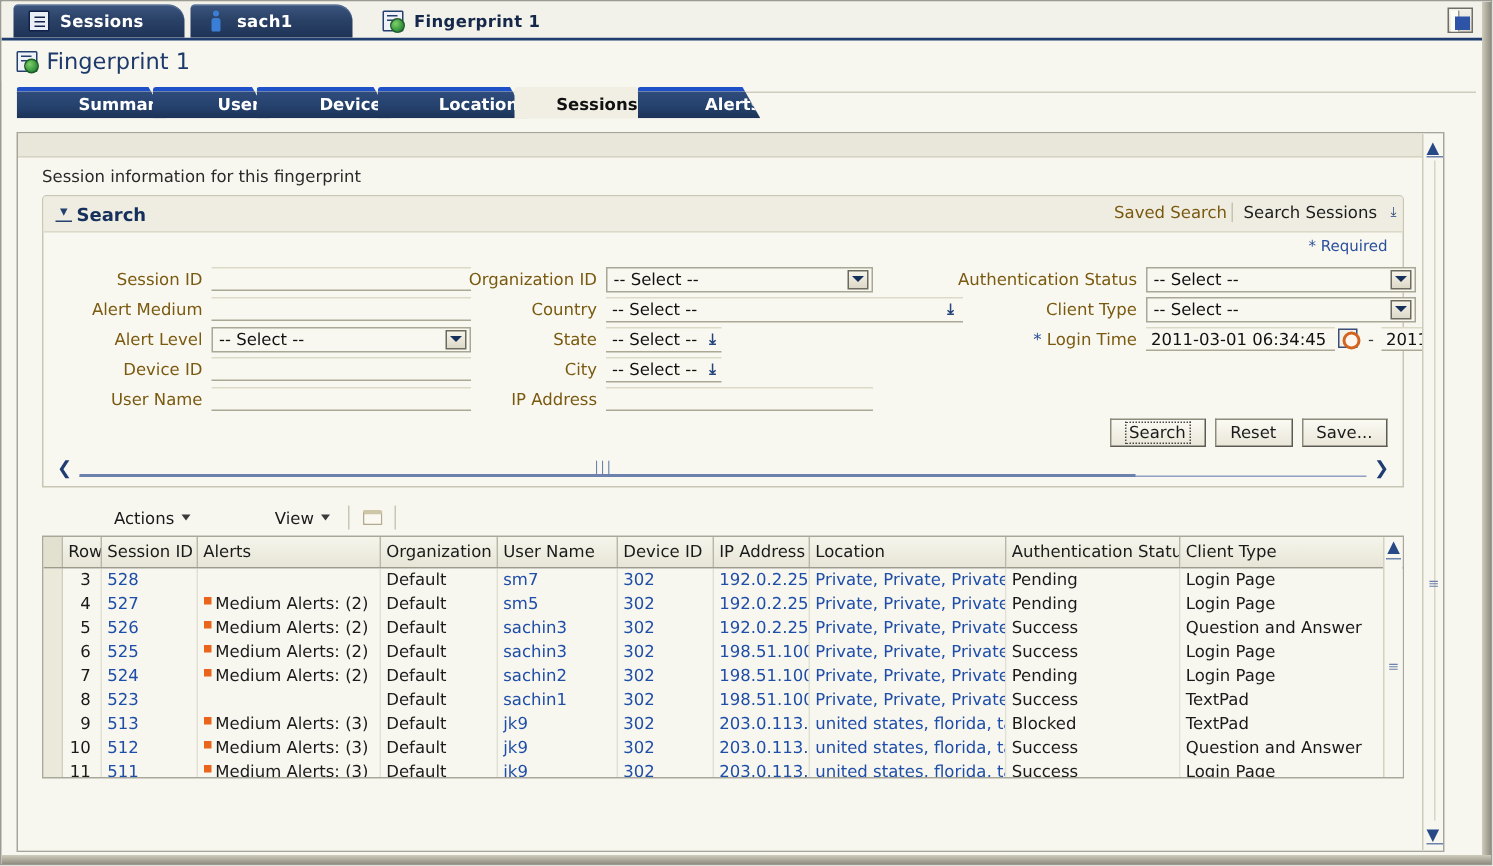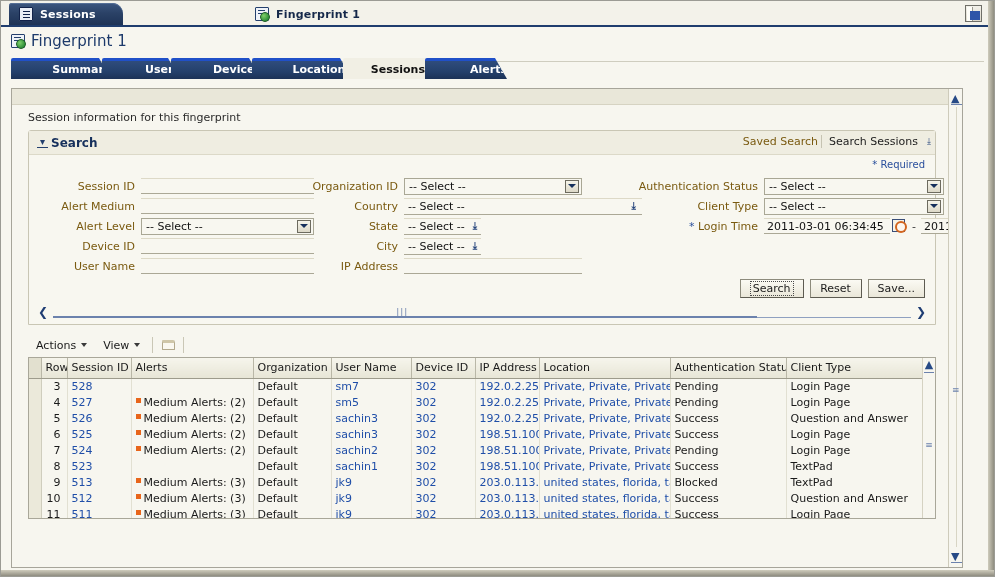--- a/index.html
+++ b/index.html
@@ -280,21 +280,21 @@
   }
 
   
   .results { margin: 10px 0 0 16px; }
   .rtitle { font-size: 12px; font-weight: bold; color:#15305e; }
   .rtoolbar {
     display:flex; align-items:center; height: 20px; margin-top: 3px; gap: 0;
   }
   .menu-btn {
     display:flex; align-items:center; gap:5px;
-    padding: 0 8px; height: 18px; font-size: 11px; color:#1a1a1a; cursor:pointer;
+    padding: 0 8px; height: 18px; font-size: 11px; color:#1a1a1a; cursor:pointer;margin-left:40px;
   }
   .menu-btn .dn { width:0;height:0;border-left:3px solid transparent;border-right:3px solid transparent;border-top:4px solid #3a3a3a; }
   .tb-sep { width:1px; height:16px; background:#cac7b6; margin: 0 4px; }
   .folder-ic {
     width: 22px; height: 18px; display:flex;align-items:center;justify-content:center;
     cursor:pointer;
   }
   .folder-ic i {
     display:block; width:13px;height:10px;
     border:1px solid #b3a98c; border-top:3px solid #cfc6a8; background:#faf8f0;
@@ -379,20 +379,24 @@
 <div id="app">
 
   <div class="topstrip">
     <div class="navy-band"></div>
 
     <div class="ttab t1">
       <span class="micon ic-doc"></span>
       <span class="tlabel">Sessions</span>
     </div>
 
+    <div class="ttab t2">
+      <span class="micon ic-person"></span>
+      <span class="tlabel">sach1</span>
+    </div>
 
     <div class="ttab t3 plain">
       <span class="micon ic-fp"></span>
       <span class="tlabel">Fingerprint 1</span>
     </div>
 
     <div class="saveicon"></div>
   </div>
 
   <div class="pagetitle">

